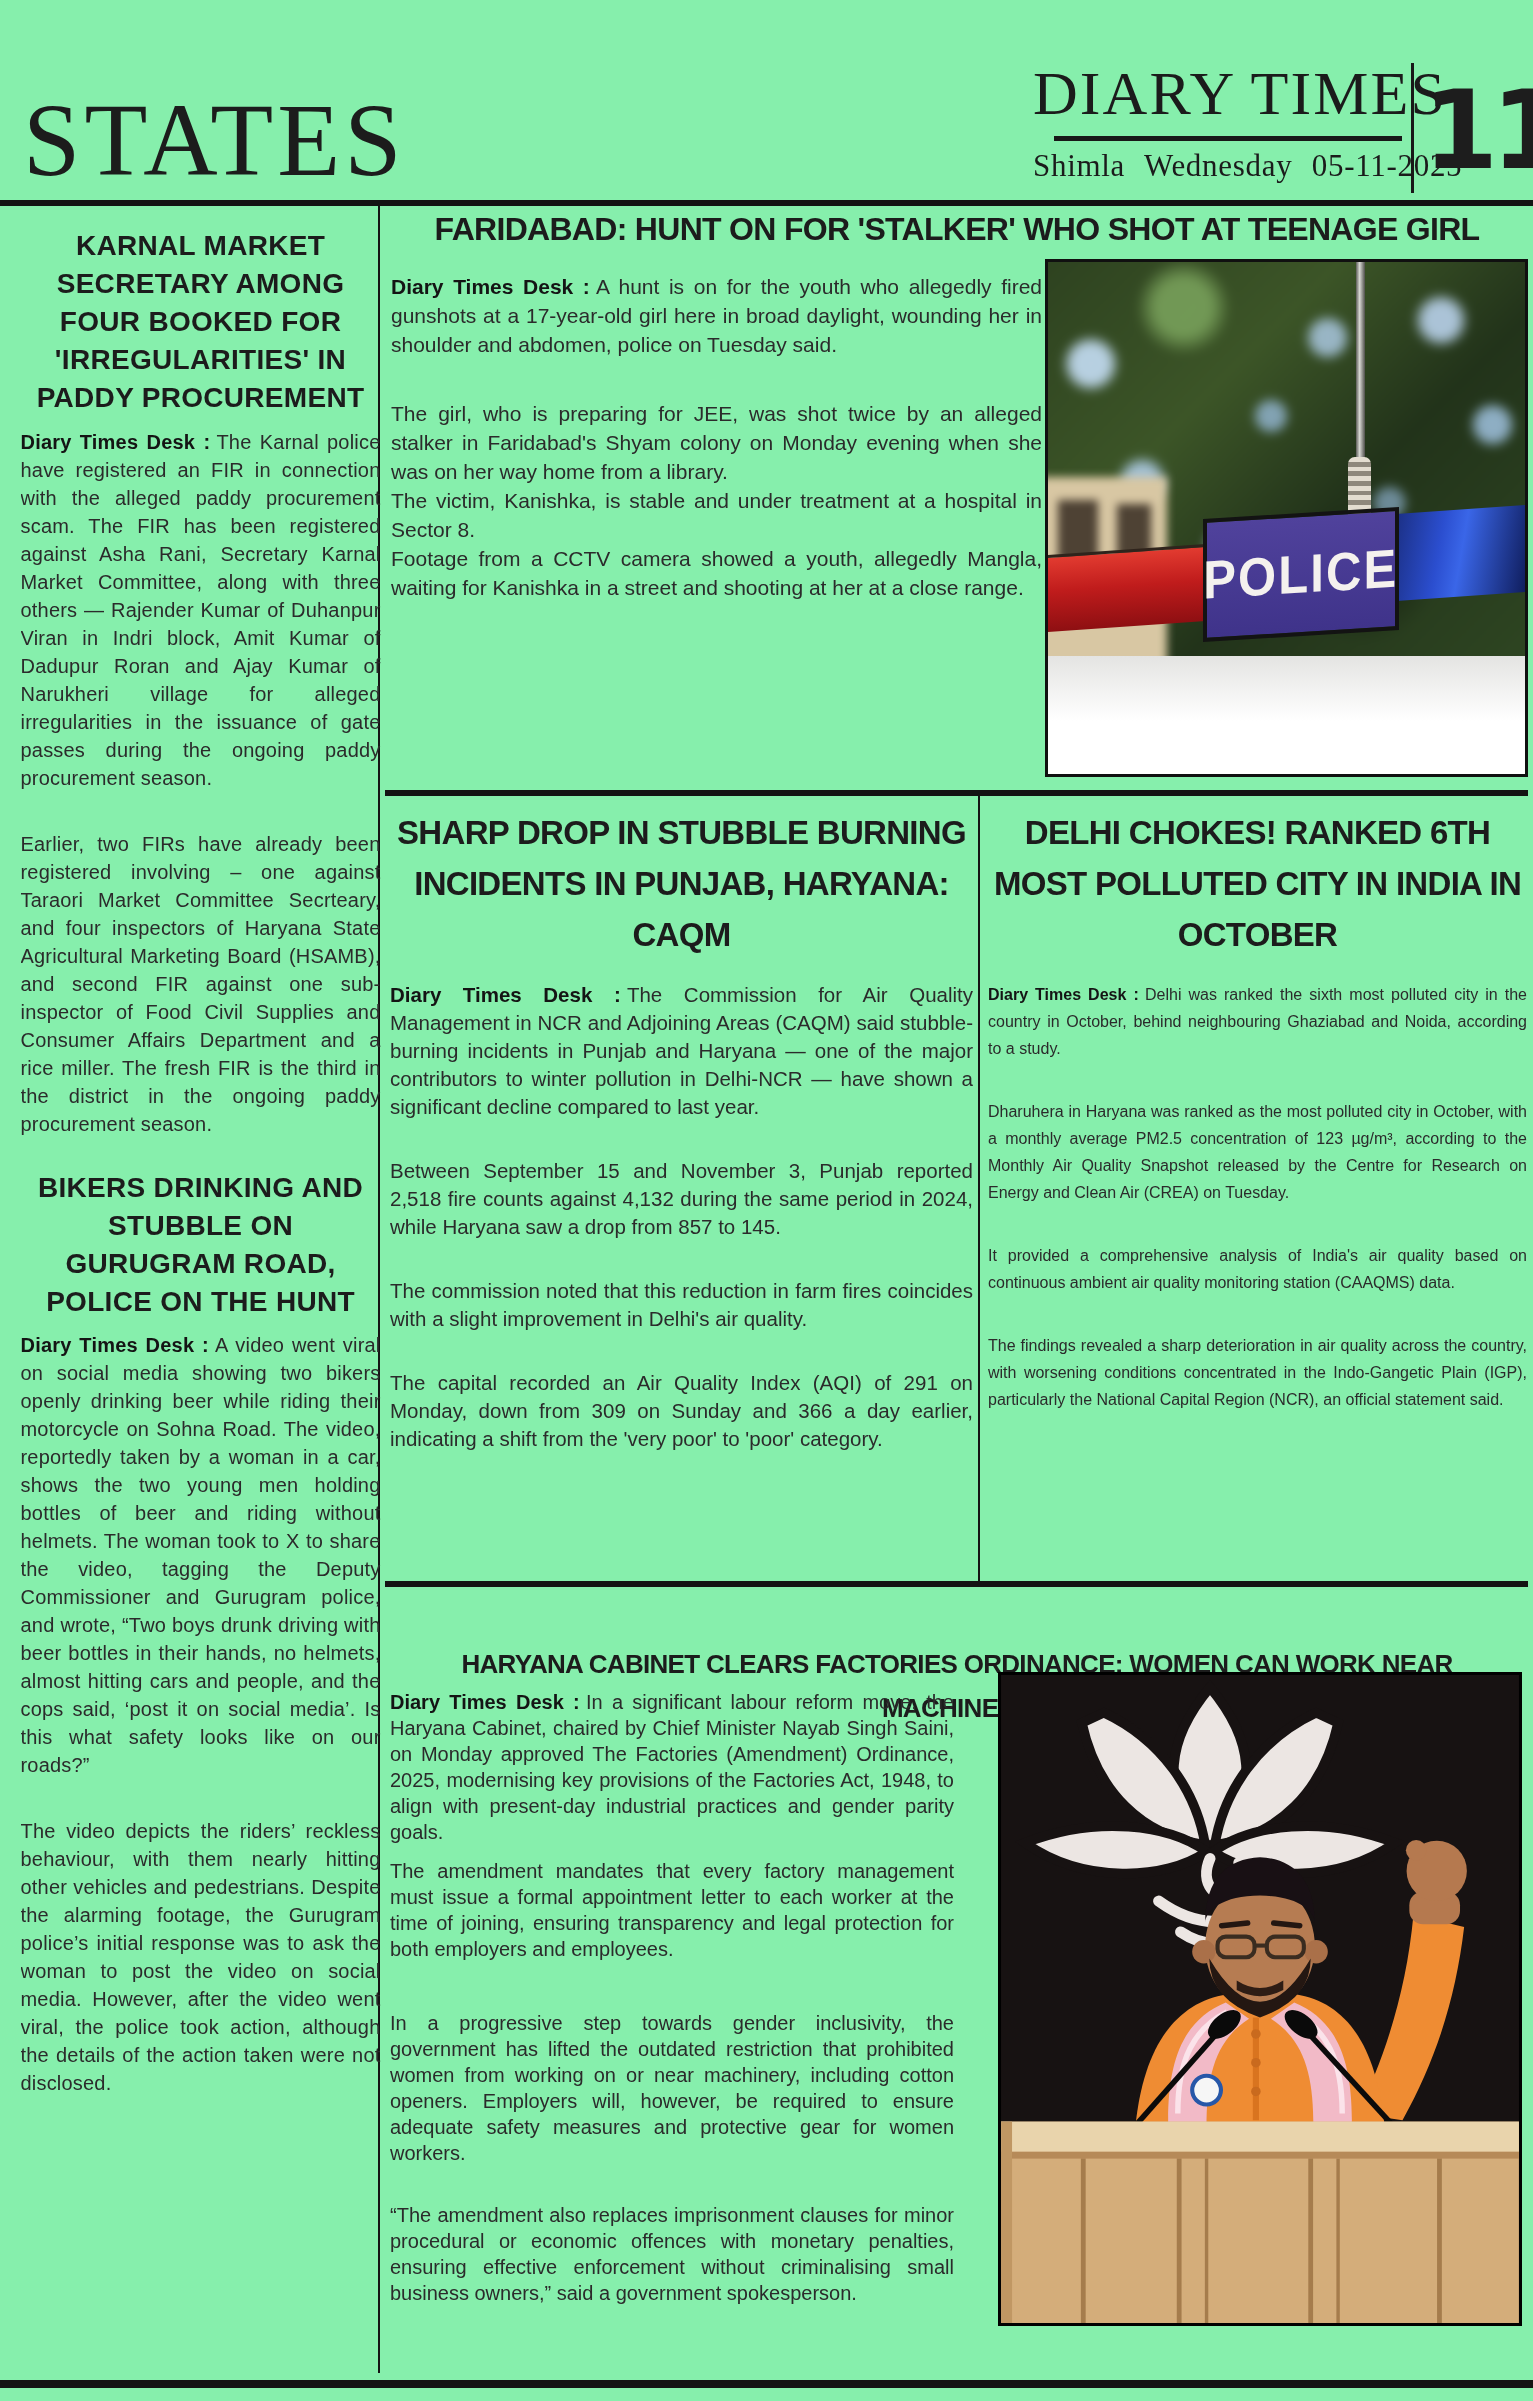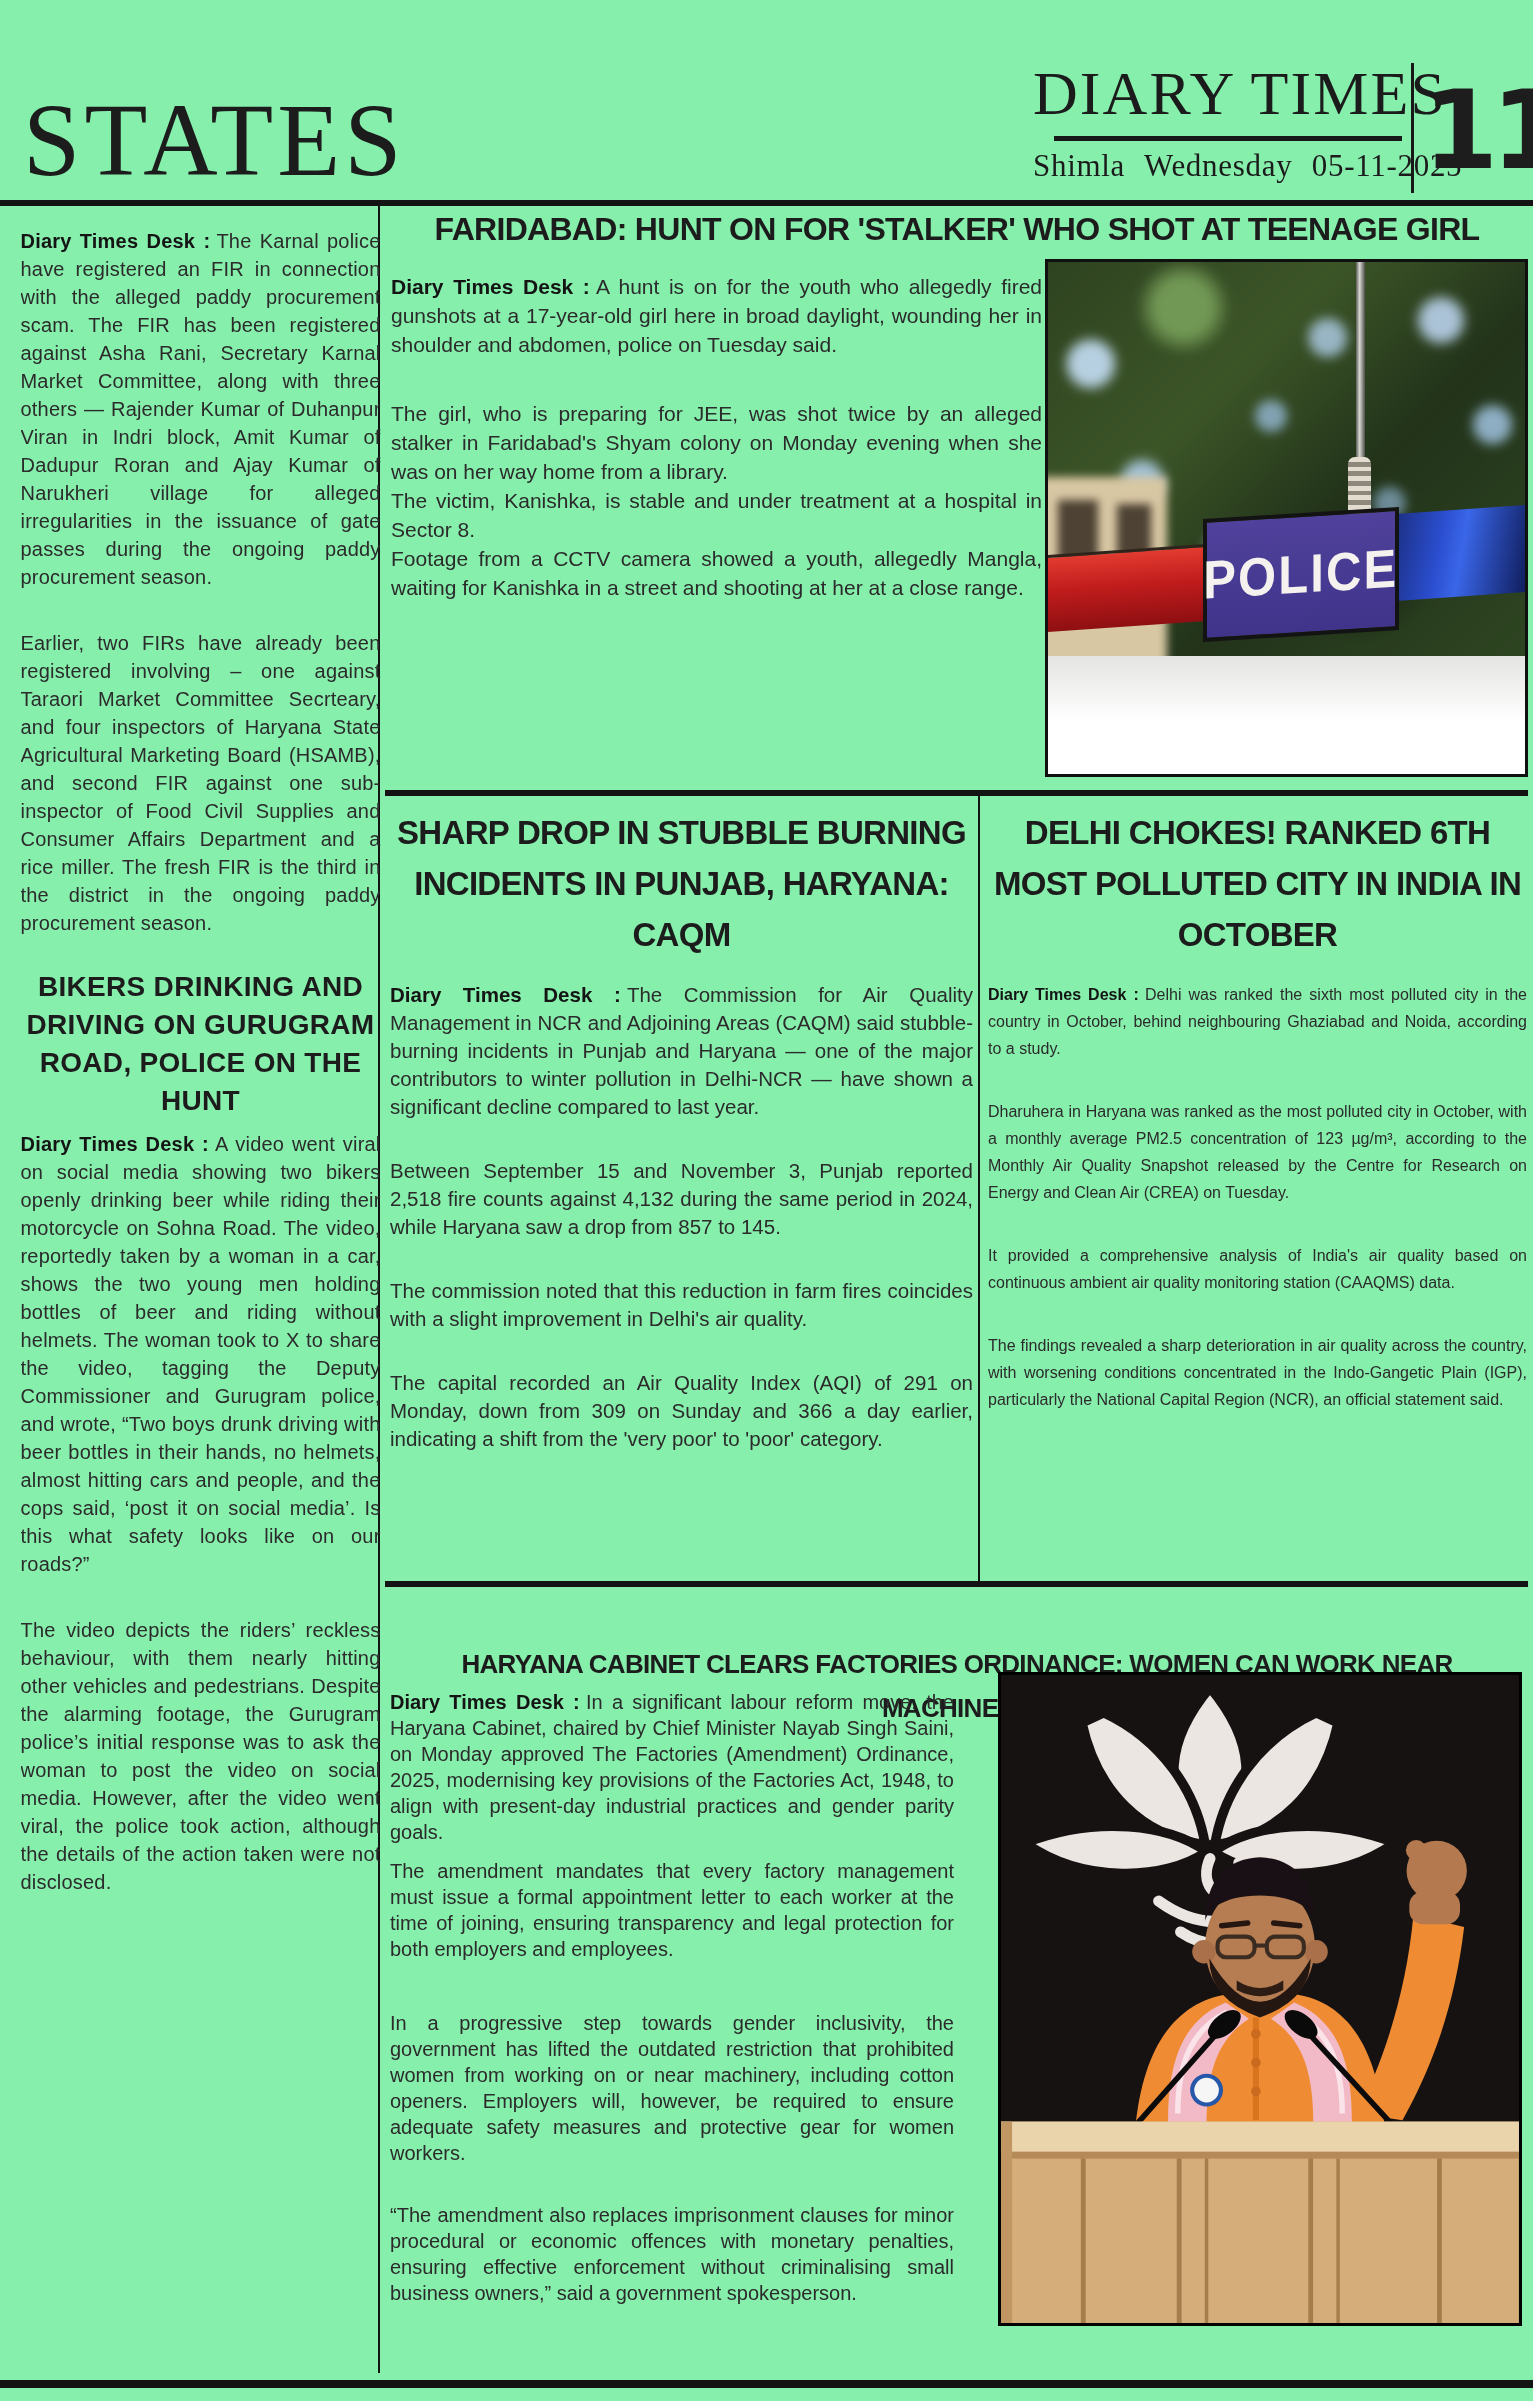--- a/index.html
+++ b/index.html
@@ -143,24 +143,25 @@
   <div class="page-num">11</div>
 
   <div class="rule rule-top"></div>
   <div class="rule vline-left"></div>
   <div class="rule vline-mid"></div>
   <div class="rule rule-mid1"></div>
   <div class="rule rule-mid2"></div>
   <div class="rule rule-bottom"></div>
 
   <div class="left-col">
+    <div class="hl hl-left">KARNAL MARKET SECRETARY AMONG FOUR BOOKED FOR 'IRREGULARITIES' IN PADDY PROCUREMENT</div>
     <p class="jpara body-left"><b class="lead">Diary Times Desk :</b><span>The Karnal police have registered an FIR in connection with the alleged paddy procurement scam. The FIR has been registered against Asha Rani, Secretary Karnal Market Committee, along with three others — Rajender Kumar of Duhanpur Viran in Indri block, Amit Kumar of Dadupur Roran and Ajay Kumar of Narukheri village for alleged irregularities in the issuance of gate passes during the ongoing paddy procurement season.</span></p>
     <p class="jpara body-left p-gap">Earlier, two FIRs have already been registered involving – one against Taraori Market Committee Secrteary, and four inspectors of Haryana State Agricultural Marketing Board (HSAMB), and second FIR against one sub-inspector of Food Civil Supplies and Consumer Affairs Department and a rice miller. The fresh FIR is the third in the district in the ongoing paddy procurement season.</p>
 
-    <div class="hl hl-left h2-gap">BIKERS DRINKING AND DRIVING ON GURUGRAM ROAD, POLICE ON THE HUNT</div>
+    <div class="hl hl-left h2-gap">BIKERS DRINKING AND STUBBLE ON GURUGRAM ROAD, POLICE ON THE HUNT</div>
     <p class="jpara body-left"><b class="lead">Diary Times Desk :</b><span>A video went viral on social media showing two bikers openly drinking beer while riding their motorcycle on Sohna Road. The video, reportedly taken by a woman in a car, shows the two young men holding bottles of beer and riding without helmets. The woman took to X to share the video, tagging the Deputy Commissioner and Gurugram police, and wrote, “Two boys drunk driving with beer bottles in their hands, no helmets, almost hitting cars and people, and the cops said, ‘post it on social media’. Is this what safety looks like on our roads?”</span></p>
     <p class="jpara body-left p-gap">The video depicts the riders’ reckless behaviour, with them nearly hitting other vehicles and pedestrians. Despite the alarming footage, the Gurugram police’s initial response was to ask the woman to post the video on social media. However, after the video went viral, the police took action, although the details of the action taken were not disclosed.</p>
   </div>
 
   <div class="hl hl-cond farid-headline">FARIDABAD: HUNT ON FOR 'STALKER' WHO SHOT AT TEENAGE GIRL</div>
   <div class="farid-body">
     <p class="jpara body-cond"><b class="lead">Diary Times Desk :</b><span>A hunt is on for the youth who allegedly fired gunshots at a 17-year-old girl here in broad daylight, wounding her in shoulder and abdomen, police on Tuesday said.</span></p>
     <p class="jpara body-cond g1">The girl, who is preparing for JEE, was shot twice by an alleged stalker in Faridabad's Shyam colony on Monday evening when she was on her way home from a library.</p>
     <p class="jpara body-cond g0">The victim, Kanishka, is stable and under treatment at a hospital in Sector 8.</p>
     <p class="jpara body-cond g0">Footage from a CCTV camera showed a youth, allegedly Mangla, waiting for Kanishka in a street and shooting at her at a close range.</p>

